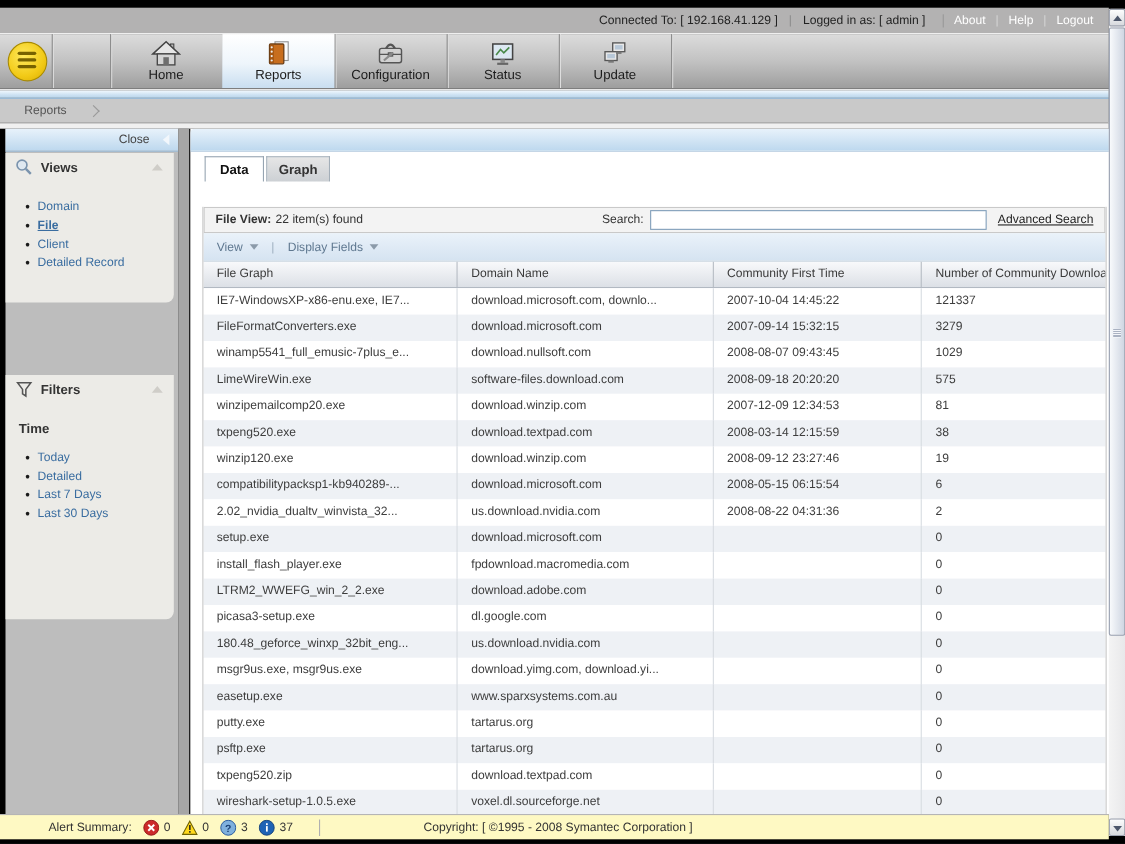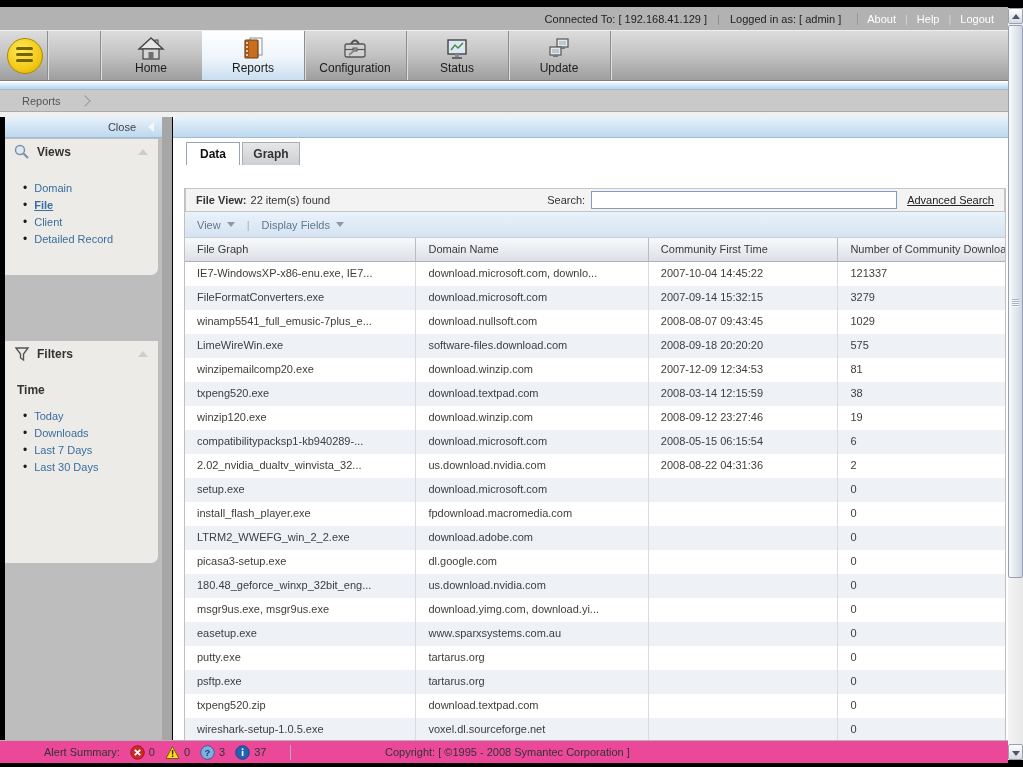--- a/index.html
+++ b/index.html
@@ -89,21 +89,21 @@
   .sbtn{position:absolute;left:0;width:15px;height:16px;background:linear-gradient(180deg,#fdfdfd,#d8dade);border:1px solid #9aa0ad;box-sizing:border-box;border-radius:2px;}
   .sbtn .tri{position:absolute;left:3px;width:0;height:0;border-left:4px solid transparent;border-right:4px solid transparent;}
   #sb-up{top:0;}
   #sb-up .tri{top:5px;border-bottom:5px solid #4d576b;}
   #sb-down{top:736px;}
   #sb-down .tri{top:6px;border-top:5px solid #4d576b;}
   #sb-thumb{position:absolute;left:0;top:17px;width:15px;height:553px;background:linear-gradient(90deg,#f8fafc,#cfd6e2);border:1px solid #98a0b0;box-sizing:border-box;border-radius:2px;}
   #sb-grip{position:absolute;left:3px;top:273px;width:7px;height:8px;background:repeating-linear-gradient(180deg,#aab2c2 0,#aab2c2 1px,#f4f6fa 1px,#f4f6fa 2px);}
 
   
-  #footer{left:0;top:740px;width:1008px;height:23px;background:#ec4899;border-top:1px solid #b5b5b5;box-sizing:border-box;display:flex;align-items:center;}
+  #footer{left:0;top:740px;width:1008px;height:23px;background:#fef9c3;border-top:1px solid #b5b5b5;box-sizing:border-box;display:flex;align-items:center;}
   #footer .alabel{margin-left:44px;color:#333;}
   #footer .aicon{margin-left:10px;width:15px;height:15px;display:inline-block;}
   #footer .acount{margin-left:4px;color:#333;}
   #footer .fdiv{margin-left:24px;width:1px;height:15px;background:#b0b0b0;}
   #footer .copy{position:absolute;left:385px;color:#333;}
 </style>
 </head>
 <body>
 
 <div id="page">
@@ -248,21 +248,21 @@
         <span class="collapse"></span>
       </div>
       <div class="group">Time</div>
       <ul class="plist" id="filters-list">
           <li>
             <span class="bullet">•</span>
             <span class="plabel">Today</span>
           </li>
           <li>
             <span class="bullet">•</span>
-            <span class="plabel">Downloads</span>
+            <span class="plabel">Detailed</span>
           </li>
           <li>
             <span class="bullet">•</span>
             <span class="plabel">Last 7 Days</span>
           </li>
           <li>
             <span class="bullet">•</span>
             <span class="plabel">Last 30 Days</span>
           </li>
         </ul>

